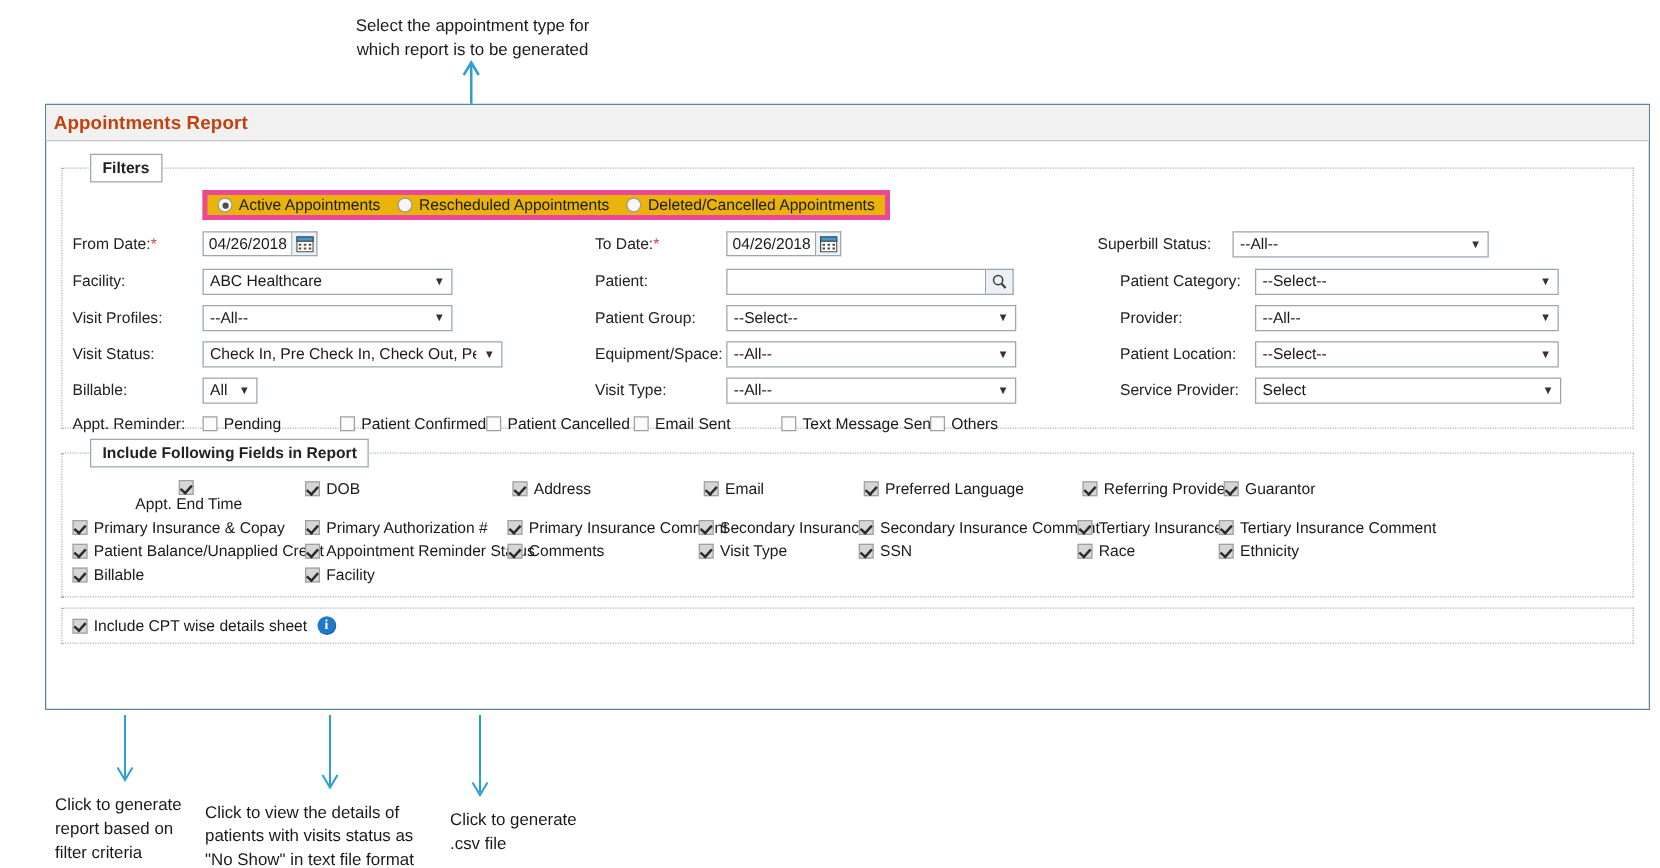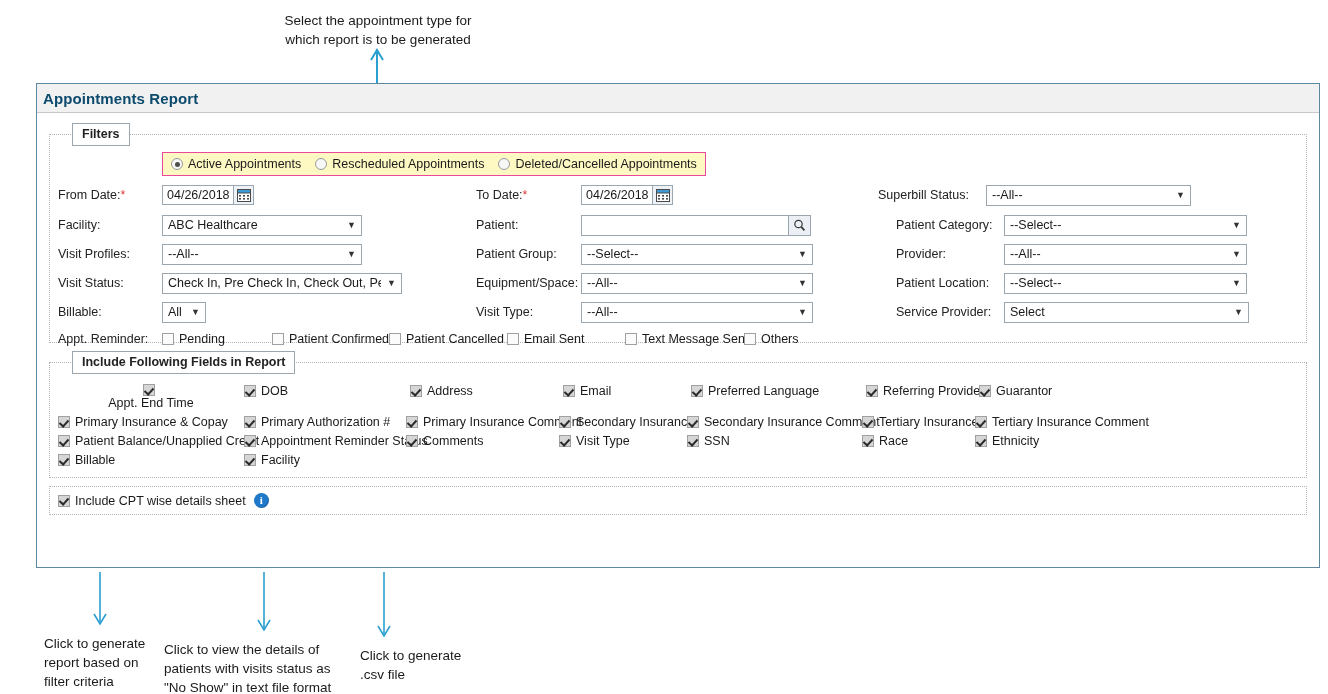--- a/index.html
+++ b/index.html
@@ -46,21 +46,21 @@
     background: #f1f1f1;
     border-bottom: 1px solid #c8c8c8;
     display: flex;
     align-items: center;
     padding-left: 6px;
     box-sizing: border-box;
   }
   .report-title {
     font-size: 15px;
     font-weight: bold;
-    color: #0c4a6e;
+    color: #c2410c;
     letter-spacing: .1px;
   }
 
   .panel-body { padding: 10px 12px 14px 12px; }
 
   
   fieldset.group {
     border: 1px dotted #b4b4b4;
     margin: 0 0 8px 0;
     padding: 6px 8px 8px 8px;
@@ -162,22 +162,22 @@
     display: flex; align-items: center; justify-content: center;
     box-sizing: border-box;
     cursor: pointer;
   }
 
   
   .radio-row {
     position: absolute;
     left: 104px;
     top: 0px;
-    border: 1px solid #ec4899;
-    background: #fef9c3;
+    border: 4px solid #ec4899;
+    background: #eab308;
     height: 24px;
     display: flex;
     align-items: center;
     padding: 0 8px;
     box-sizing: border-box;
   }
   .radio-item { display: flex; align-items: center; margin-right: 14px; }
   .radio-item:last-child { margin-right: 0; }
   .radio {
     width: 12px; height: 12px;

